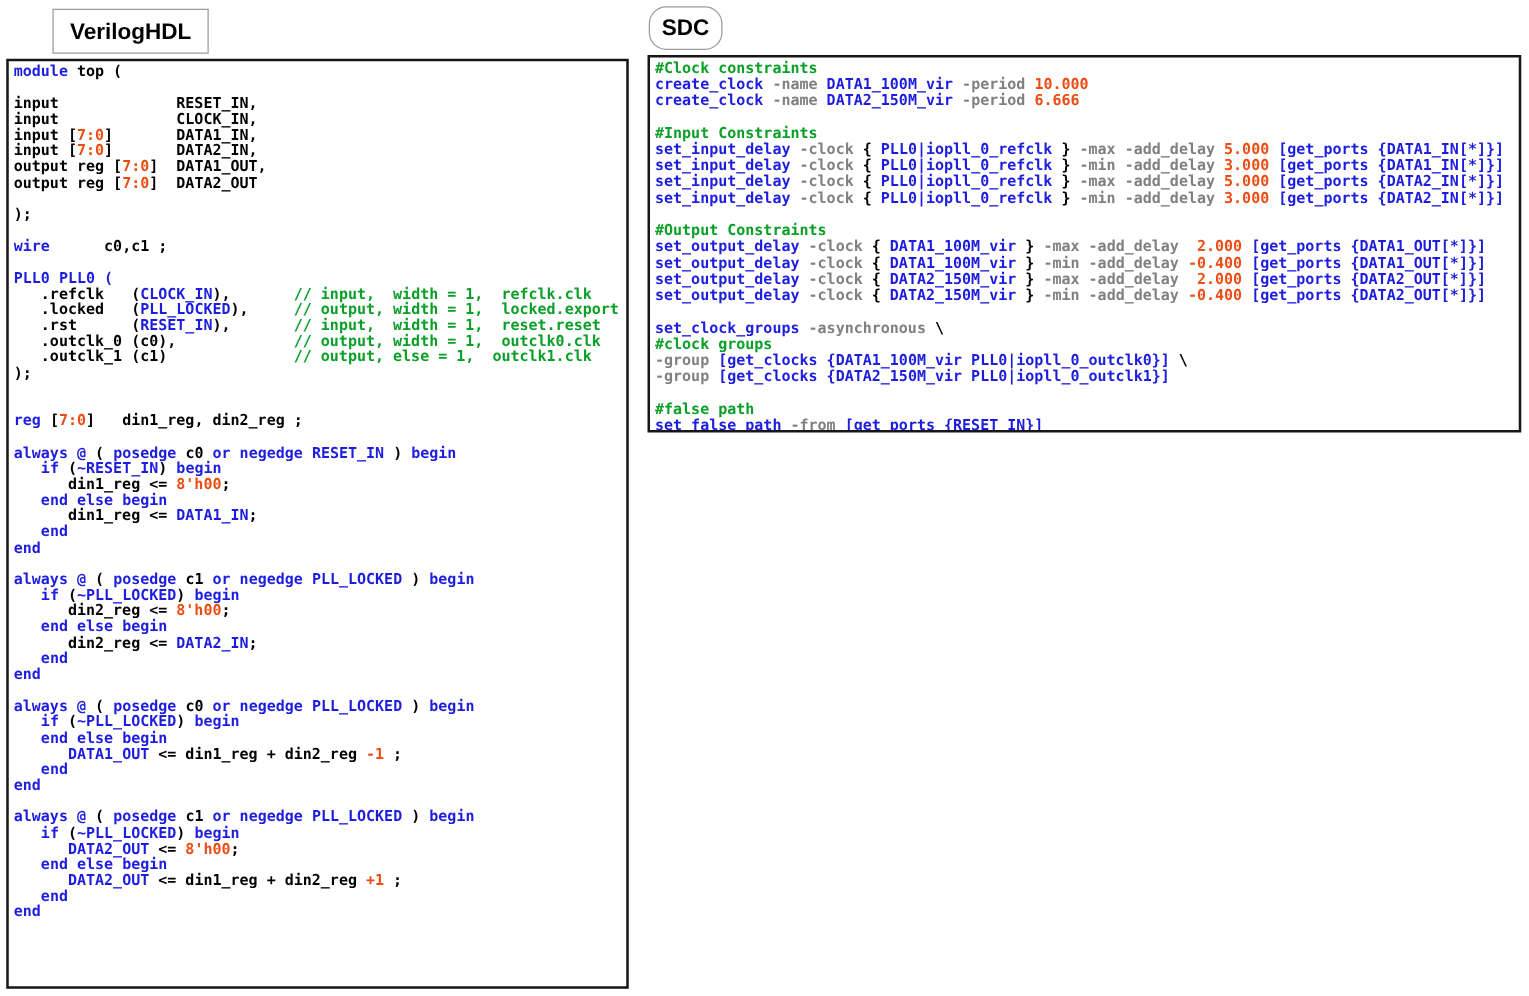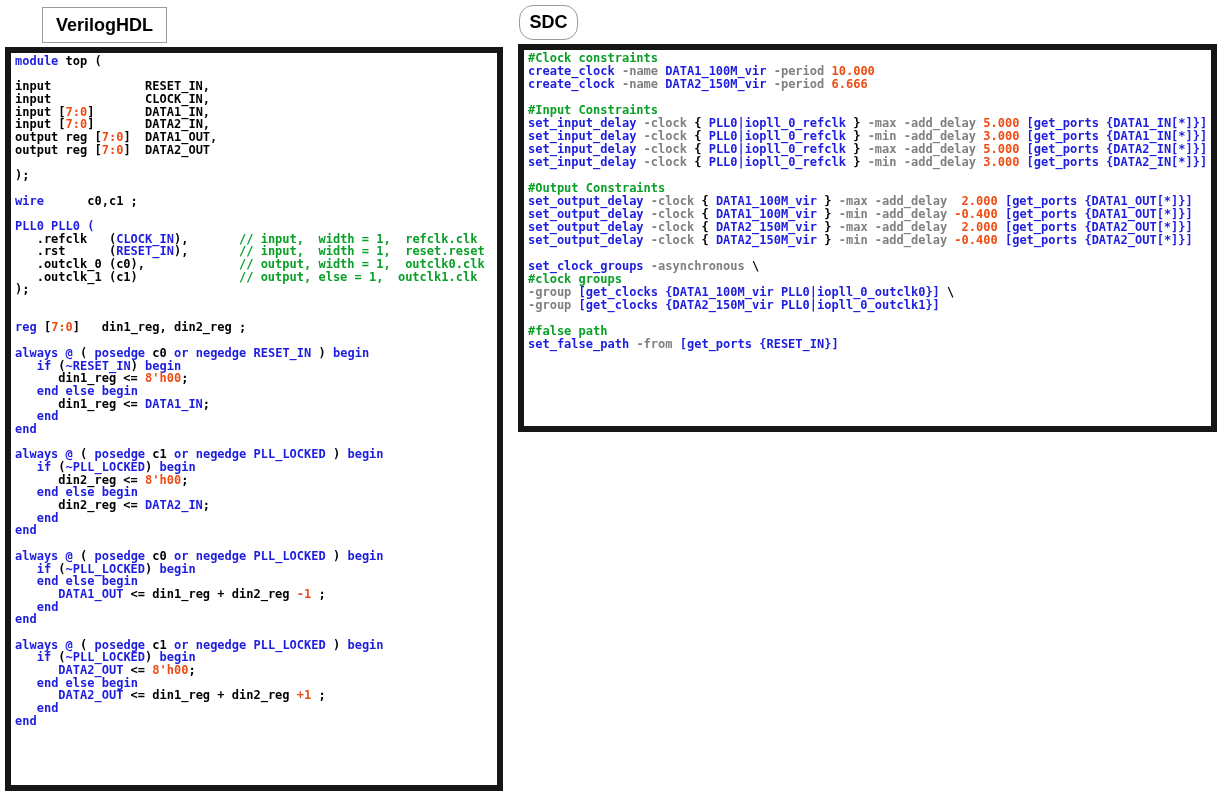--- a/index.html
+++ b/index.html
@@ -8,26 +8,26 @@
 
   .label-box{
     position:absolute;background:#ffffff;border:1px solid #9b9b9b;
     box-sizing:border-box;display:flex;align-items:center;justify-content:center;
     font-family:"Liberation Sans",sans-serif;font-weight:bold;font-size:18px;color:#000;
   }
   #verilog-label{left:8px;top:7px;width:125px;height:36px;}
   #sdc-label{left:519px;top:5px;width:59px;height:35px;border-radius:14px;}
 
   .code-panel{
-    position:absolute;background:#ffffff;border:6px solid #14532d;
+    position:absolute;background:#ffffff;border:2px solid #14532d;
     box-sizing:border-box;margin:0;padding:2px 4px;overflow:hidden;
     font-family:"DejaVu Sans Mono",monospace;font-size:12px;font-weight:bold;
   }
   #verilog-panel{left:5px;top:47px;width:498px;height:744px;}
-  #sdc-panel{left:518px;top:44px;width:699px;height:388px;}
+  #sdc-panel{left:518px;top:44px;width:699px;height:302px;}
 
   .code-line{white-space:pre;height:12.7px;line-height:12.7px;}
   #sdc-panel .code-line{height:13px;line-height:13px;}
 
   .tk-kw {color:var(--kw);}
   .tk-num{color:var(--num);}
   .tk-cmt{color:var(--cmt);}
   .tk-fl {color:var(--fl);}
   .tk-pl {color:var(--pl);}
 </style>
@@ -48,20 +48,21 @@
       <div class="code-line"><span class="tk-pl">input [</span><span class="tk-num">7:0</span><span class="tk-pl">]       DATA2_IN,</span></div>
       <div class="code-line"><span class="tk-pl">output reg [</span><span class="tk-num">7:0</span><span class="tk-pl">]  DATA1_OUT,</span></div>
       <div class="code-line"><span class="tk-pl">output reg [</span><span class="tk-num">7:0</span><span class="tk-pl">]  DATA2_OUT</span></div>
       <div class="code-line">&nbsp;</div>
       <div class="code-line"><span class="tk-pl">);</span></div>
       <div class="code-line">&nbsp;</div>
       <div class="code-line"><span class="tk-kw">wire</span><span class="tk-pl">      c0,c1 ;</span></div>
       <div class="code-line">&nbsp;</div>
       <div class="code-line"><span class="tk-kw">PLL0 PLL0 (</span></div>
       <div class="code-line"><span class="tk-pl">   .refclk   (</span><span class="tk-kw">CLOCK_IN</span><span class="tk-pl">),       </span><span class="tk-cmt">// input,  width = 1,  refclk.clk</span></div>
+      <div class="code-line"><span class="tk-pl">   .locked   (</span><span class="tk-kw">PLL_LOCKED</span><span class="tk-pl">),     </span><span class="tk-cmt">// output, width = 1,  locked.export</span></div>
       <div class="code-line"><span class="tk-pl">   .rst      (</span><span class="tk-kw">RESET_IN</span><span class="tk-pl">),       </span><span class="tk-cmt">// input,  width = 1,  reset.reset</span></div>
       <div class="code-line"><span class="tk-pl">   .outclk_0 (c0),             </span><span class="tk-cmt">// output, width = 1,  outclk0.clk</span></div>
       <div class="code-line"><span class="tk-pl">   .outclk_1 (c1)              </span><span class="tk-cmt">// output, else = 1,  outclk1.clk</span></div>
       <div class="code-line"><span class="tk-pl">);</span></div>
       <div class="code-line">&nbsp;</div>
       <div class="code-line">&nbsp;</div>
       <div class="code-line"><span class="tk-kw">reg</span><span class="tk-pl"> [</span><span class="tk-num">7:0</span><span class="tk-pl">]   din1_reg, din2_reg ;</span></div>
       <div class="code-line">&nbsp;</div>
       <div class="code-line"><span class="tk-kw">always</span><span class="tk-pl"> </span><span class="tk-kw">@</span><span class="tk-pl"> ( </span><span class="tk-kw">posedge</span><span class="tk-pl"> c0 </span><span class="tk-kw">or</span><span class="tk-pl"> </span><span class="tk-kw">negedge</span><span class="tk-pl"> </span><span class="tk-kw">RESET_IN</span><span class="tk-pl"> ) </span><span class="tk-kw">begin</span></div>
       <div class="code-line"><span class="tk-pl">   </span><span class="tk-kw">if</span><span class="tk-pl"> (</span><span class="tk-kw">~RESET_IN</span><span class="tk-pl">) </span><span class="tk-kw">begin</span></div>

